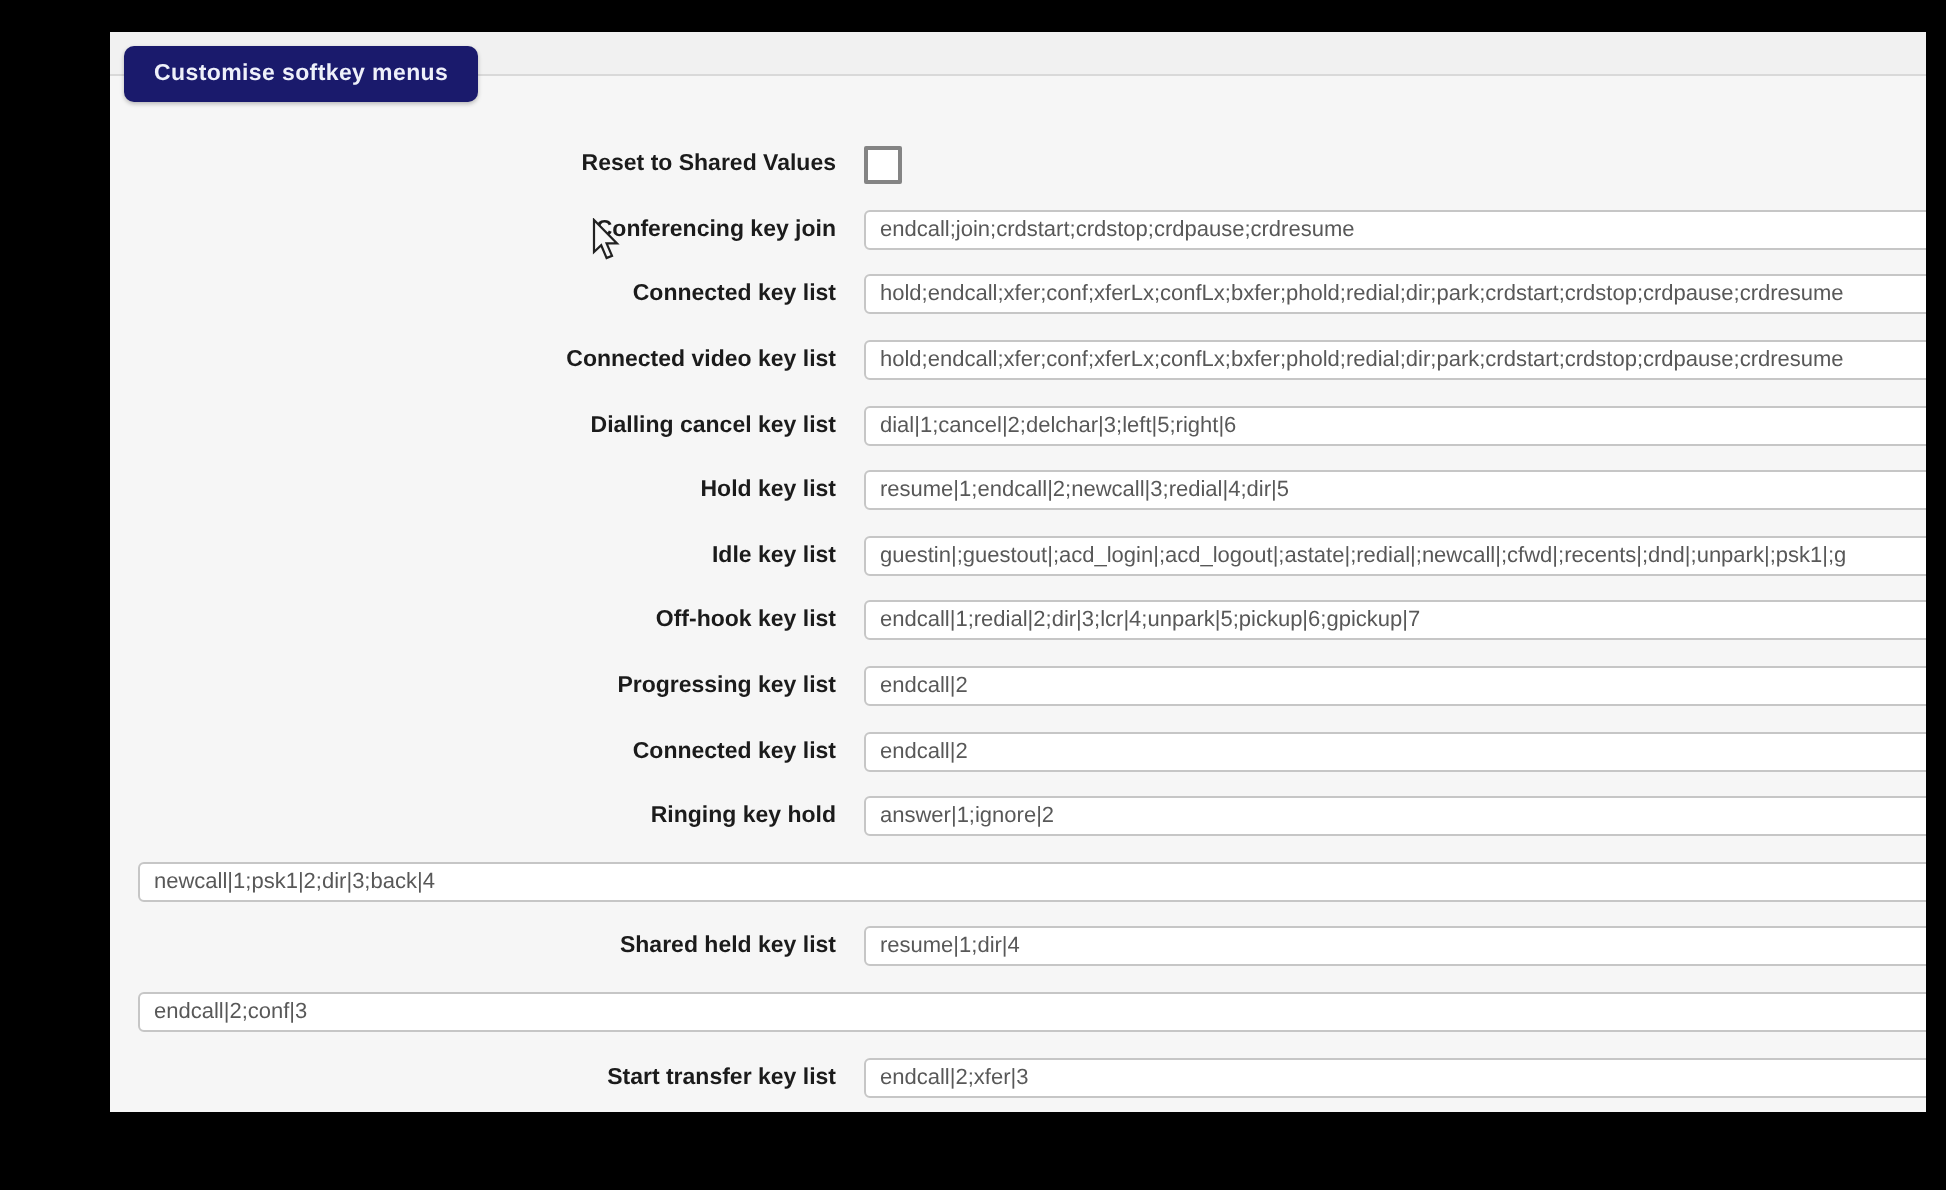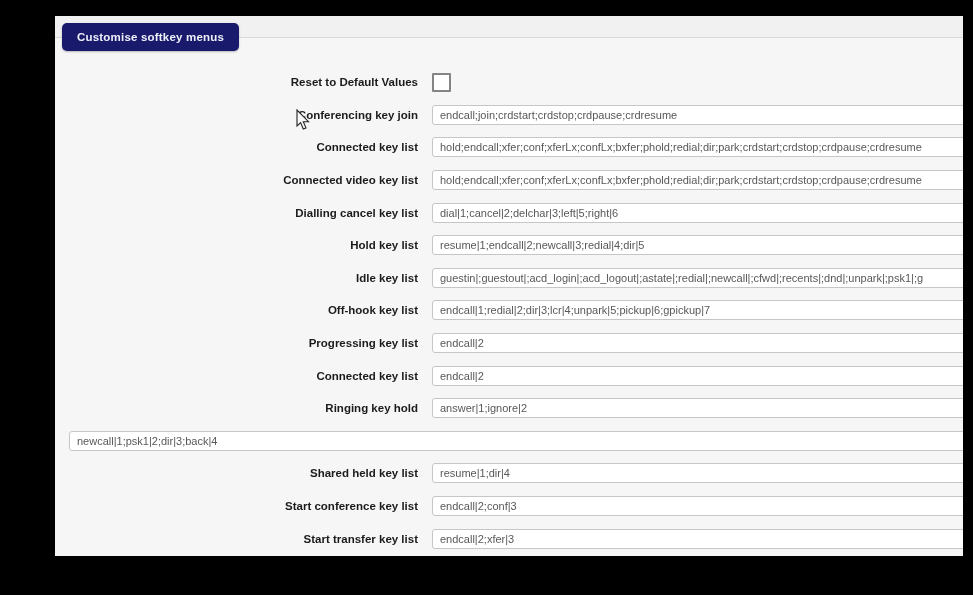--- a/index.html
+++ b/index.html
@@ -44,21 +44,21 @@
 </style>
 </head>
 <body style="background: rgb(0, 0, 0);">
 
 <div class="panel" style="background: rgb(246, 246, 246);">
   <div class="tabbar"></div>
   <div class="tab" style="background: rgb(26, 26, 108);">Customise softkey menus</div>
 
   <div class="form">
     <div class="row">
-      <div class="lbl">Reset to Default Values</div>
+      <div class="lbl">Reset to Shared Values</div>
       <div class="field">
         <div class="checkbox"></div>
       </div>
     </div>
     <div id="rows-container">
         <div class="row">
           <div class="lbl">Conferencing key join</div>
           <div class="field"><input type="text" value="endcall;join;crdstart;crdstop;crdpause;crdresume" style=""></div>
         </div>
         <div class="row">
@@ -98,21 +98,20 @@
           <div class="field"><input type="text" value="answer|1;ignore|2" style=""></div>
         </div>
         <div class="row">
           <div class="field"><input type="text" value="newcall|1;psk1|2;dir|3;back|4" style=""></div>
         </div>
         <div class="row">
           <div class="lbl">Shared held key list</div>
           <div class="field"><input type="text" value="resume|1;dir|4" style=""></div>
         </div>
         <div class="row">
-          <div class="lbl">Start conference key list</div>
           <div class="field"><input type="text" value="endcall|2;conf|3" style=""></div>
         </div>
         <div class="row">
           <div class="lbl">Start transfer key list</div>
           <div class="field"><input type="text" value="endcall|2;xfer|3" style=""></div>
         </div>
       </div>
   </div>
 </div>
 

